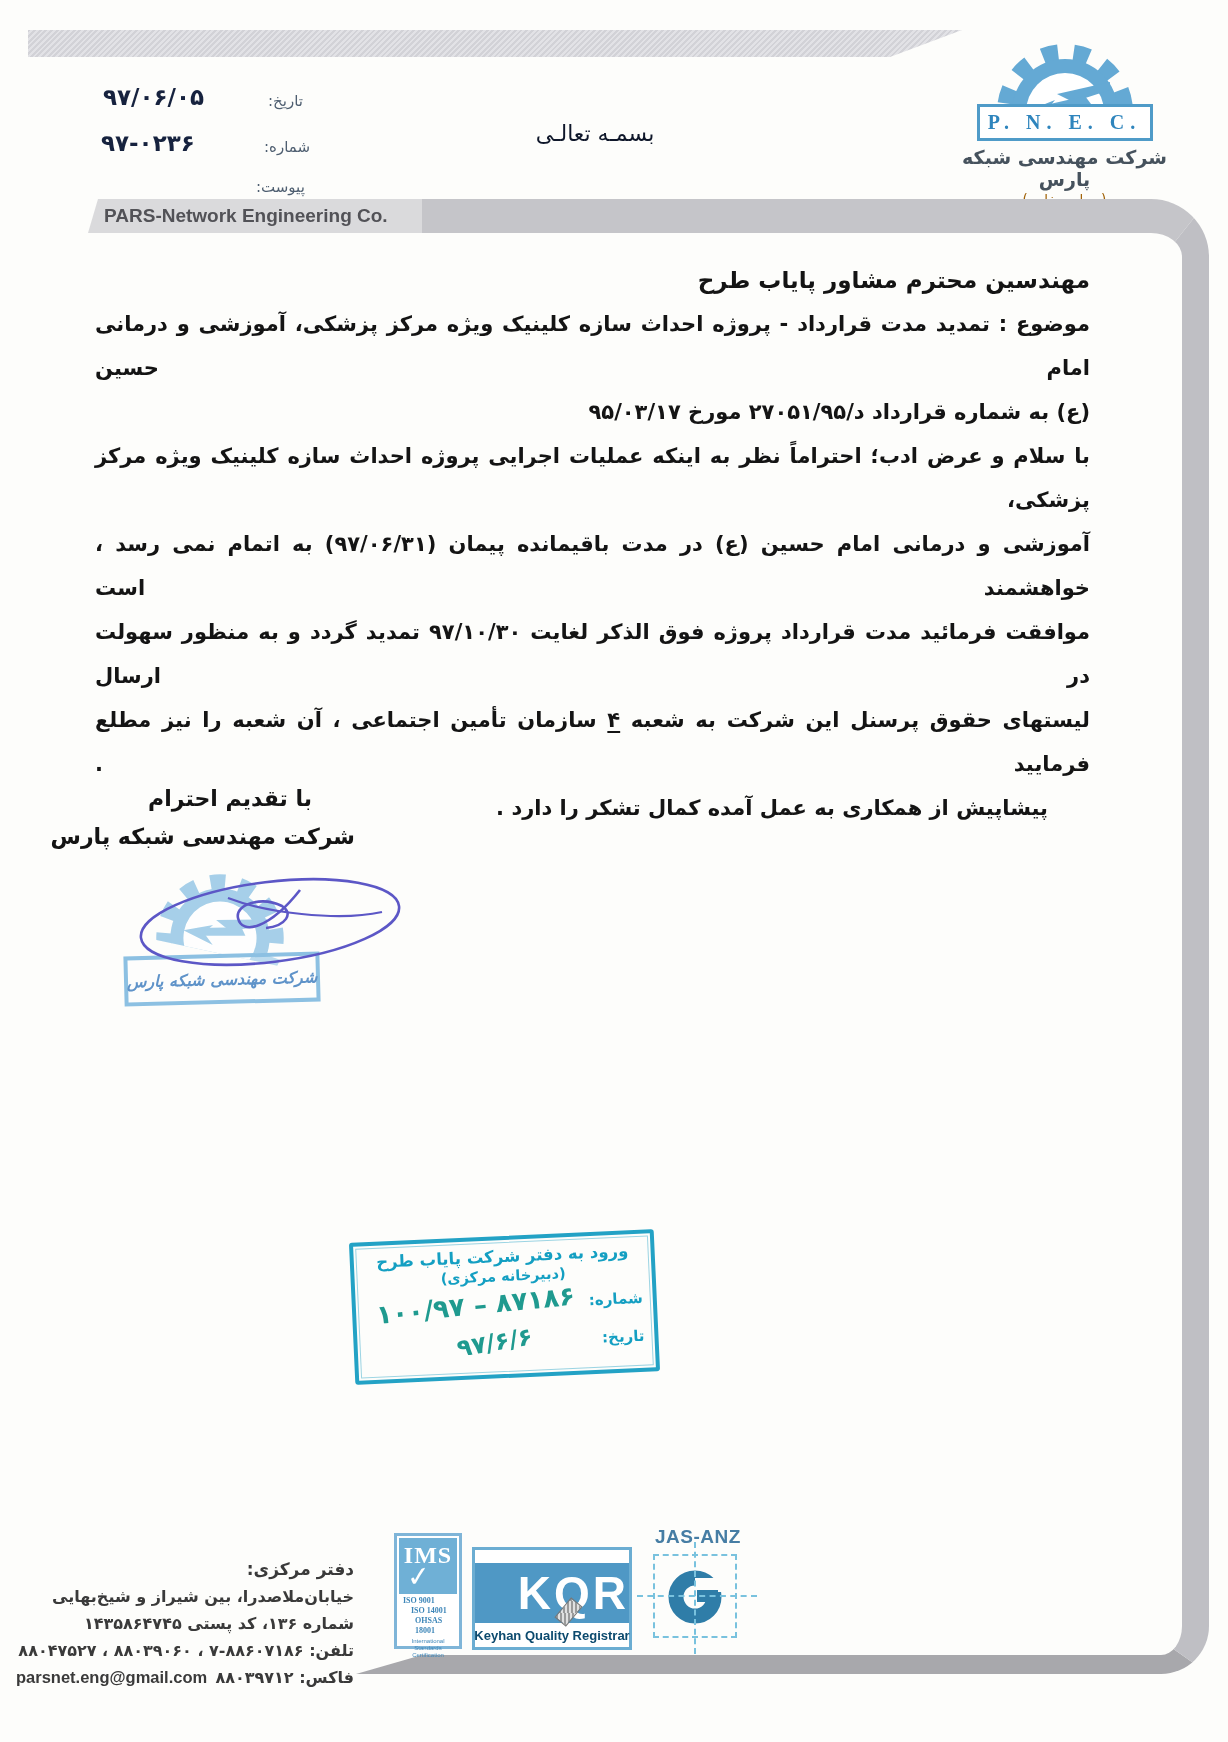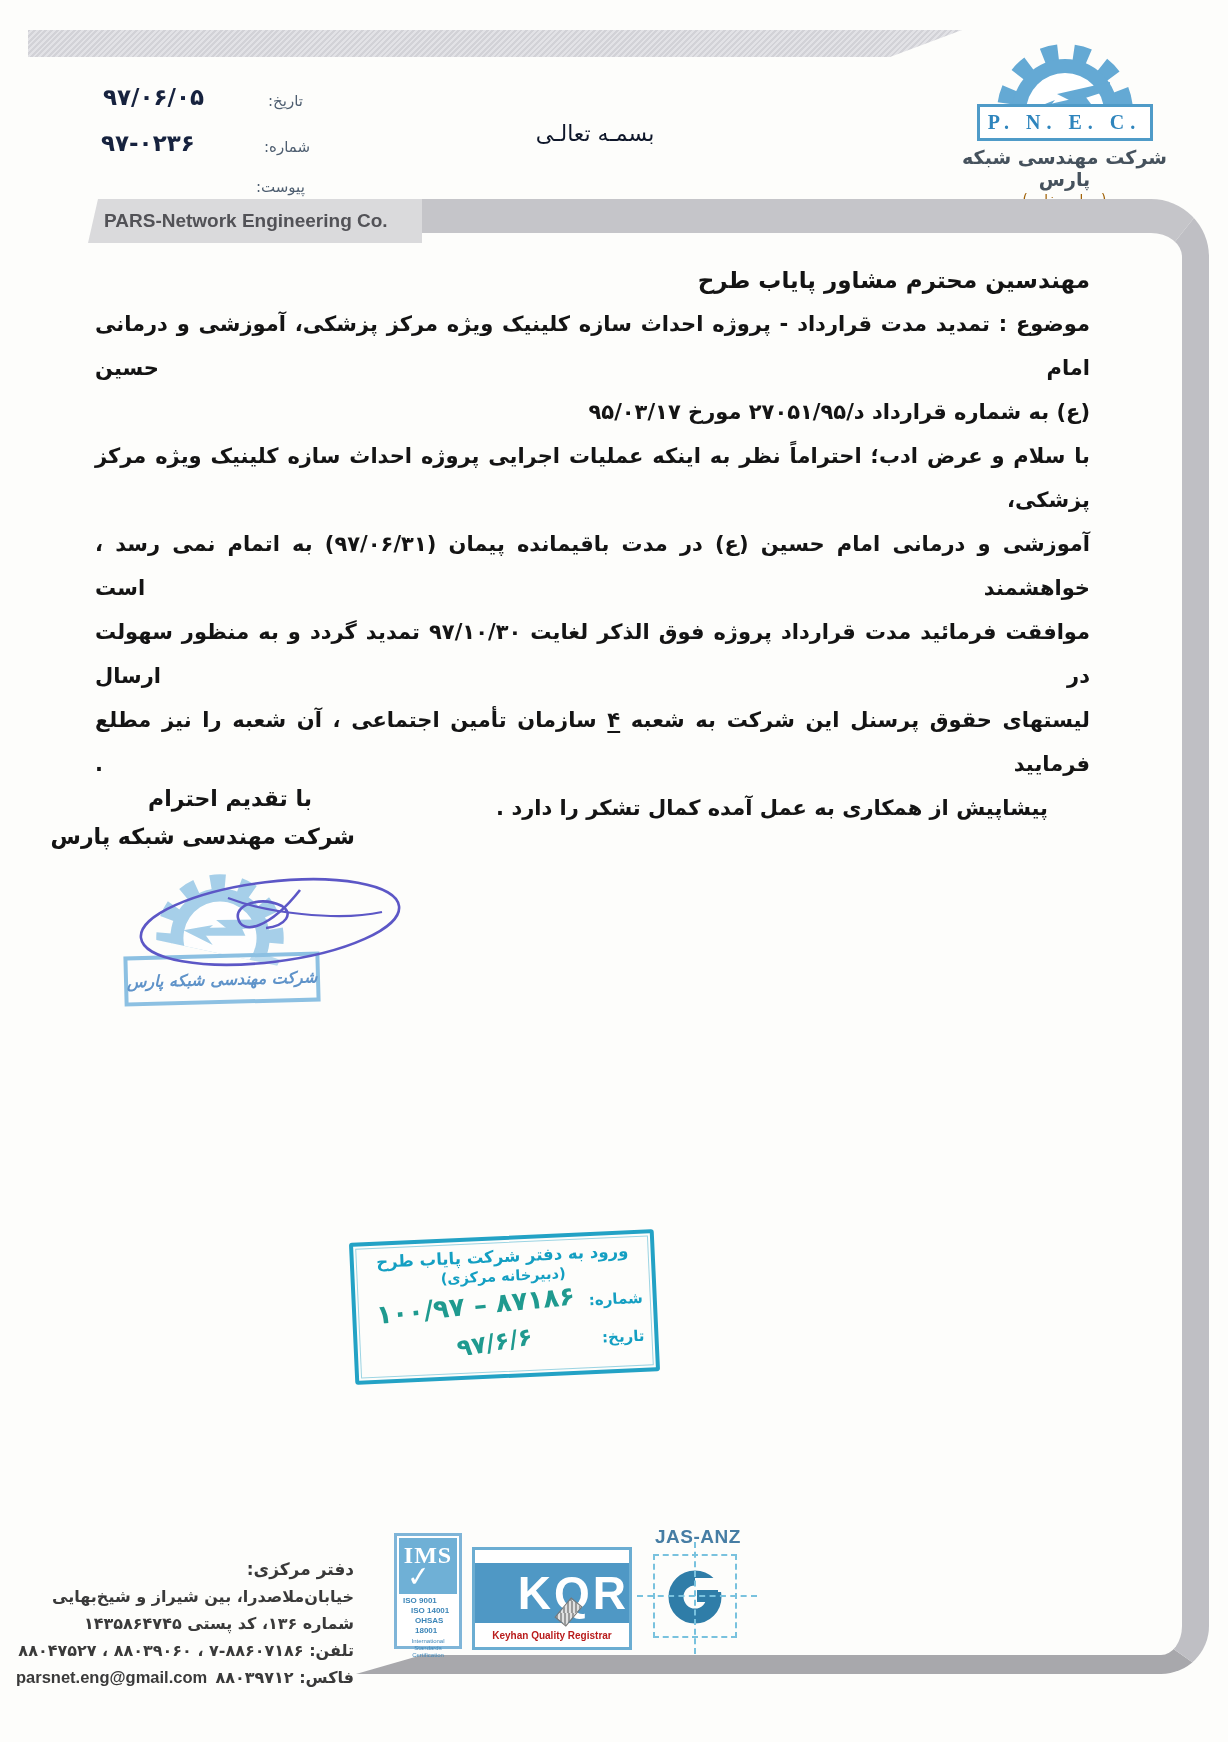--- a/index.html
+++ b/index.html
@@ -43,21 +43,21 @@
   }
 
   
   .frame {
     position:absolute; left:420px; top:199px; width:789px; height:1475px;
     border-top:34px solid #c5c5c9; border-right:27px solid #bfbfc4; border-bottom:19px solid #a8a8ac;
     border-top-right-radius:58px; border-bottom-right-radius:48px;
     pointer-events:none; z-index:1;
   }
   .bar-pars {
-    position:absolute; left:88px; top:199px; width:334px; height:44px;
+    position:absolute; left:88px; top:199px; width:334px; height:34px;
     background:#dadadc; display:flex; align-items:center; padding-left:16px;
     clip-path:polygon(10px 0,100% 0,100% 100%,0 100%); z-index:1;
     font-family:"Liberation Sans", sans-serif; font-weight:bold; font-size:19px; color:#525257;
     white-space:nowrap;
   }
   .bar-bottom-tri {
     position:absolute; left:356px; top:1655px; width:66px; height:19px;
     background:#a8a8ac; clip-path:polygon(100% 0,100% 100%,0 100%);
   }
 
@@ -107,38 +107,38 @@
   .es-hand-date { font-size:24px; transform:rotate(-7deg); margin-right:70px; letter-spacing:4px; }
 
   
   .ims {
     position:absolute; left:394px; top:1533px; width:68px; height:116px;
     border:3px solid #7fb5d8; background:#fff; padding:2px; z-index:2; text-align:center;
   }
   .ims-top { background:#6fb0d6; height:56px; position:relative; }
   .ims-title { font-family:"Liberation Serif", serif; font-weight:bold; font-size:24px; color:#fff; letter-spacing:1px; padding-top:4px; }
   .ims-check { position:absolute; left:8px; top:22px; font-size:28px; color:#fff; font-weight:bold; transform:rotate(-5deg); }
-  .ims-iso { font-size:8px; font-weight:bold; color:#3d86b8; line-height:10px; text-align:left; padding-left:4px; margin-top:2px; font-family:Liberation Sans, sans-serif;}
+  .ims-iso { font-size:8px; font-weight:bold; color:#3d86b8; line-height:10px; text-align:left; padding-left:4px; margin-top:2px; font-family:Liberation Serif, serif;}
   .ims-iso div:nth-child(2){ padding-left:8px; } .ims-iso div:nth-child(3){ padding-left:12px; }
   .ims-small { font-size:6px; color:#3d86b8; line-height:7px; margin-top:2px; font-family:"Liberation Sans",sans-serif; }
 
   .kqr {
     position:absolute; left:472px; top:1547px; width:160px; height:103px;
     border:3px solid #6badd2; background:#fff; z-index:2;
   }
   .kqr-mid { margin-top:13px; height:60px; background:#4f98c5; position:relative;
     display:flex; align-items:center; justify-content:flex-end; }
   .kqr-title { font-family:"Liberation Sans", sans-serif; font-weight:bold; font-size:46px; color:#fff; letter-spacing:3px; line-height:1; }
   .kqr-pencil {
     position:absolute; left:86px; top:36px; width:15px; height:26px;
     background:repeating-linear-gradient(45deg,#9a9a9a 0 2px,#e0e0e0 2px 4px);
     border:1px solid #777; transform:rotate(40deg);
   }
   .kqr-sub { height:24px; display:flex; align-items:center; justify-content:center;
-    font-family:"Liberation Sans", sans-serif; font-size:10px; font-weight:bold; color:#b91c1c; white-space:nowrap; }
+    font-family:"Liberation Sans", sans-serif; font-size:13px; font-weight:bold; color:#0c4a6e; white-space:nowrap; }
 
   .jasanz { position:absolute; left:643px; top:1526px; width:112px; z-index:2; }
   .jas-title { font-family:"Liberation Sans", sans-serif; font-weight:bold; font-size:19px; color:#467da4; letter-spacing:.5px; margin-left:12px; white-space:nowrap; }
   .jas-box { position:relative; margin:6px 0 0 10px; width:84px; height:84px; border:2px dashed #79c2de; display:flex; align-items:center; justify-content:center; }
   .jas-h { position:absolute; left:-18px; top:39px; width:120px; border-top:2px dashed #79c2de; }
   .jas-v { position:absolute; left:39px; top:-14px; height:112px; border-left:2px dashed #79c2de; }
 
   
   .contact {
     position:absolute; left:16px; top:1556px; width:338px; z-index:2;

